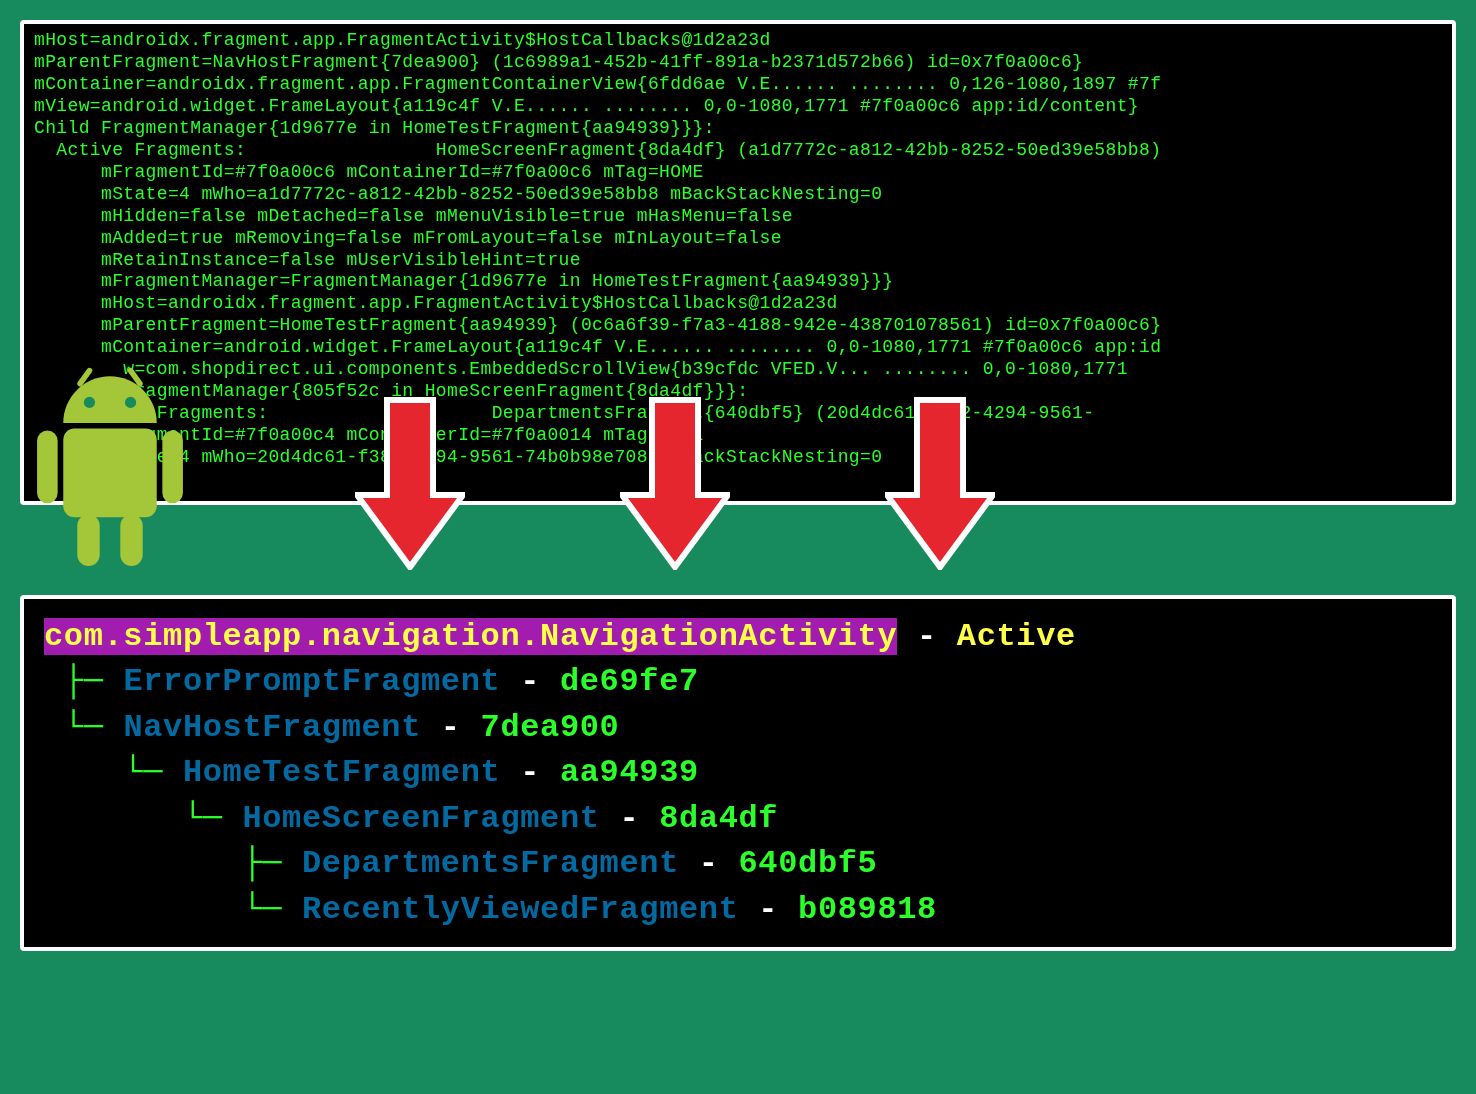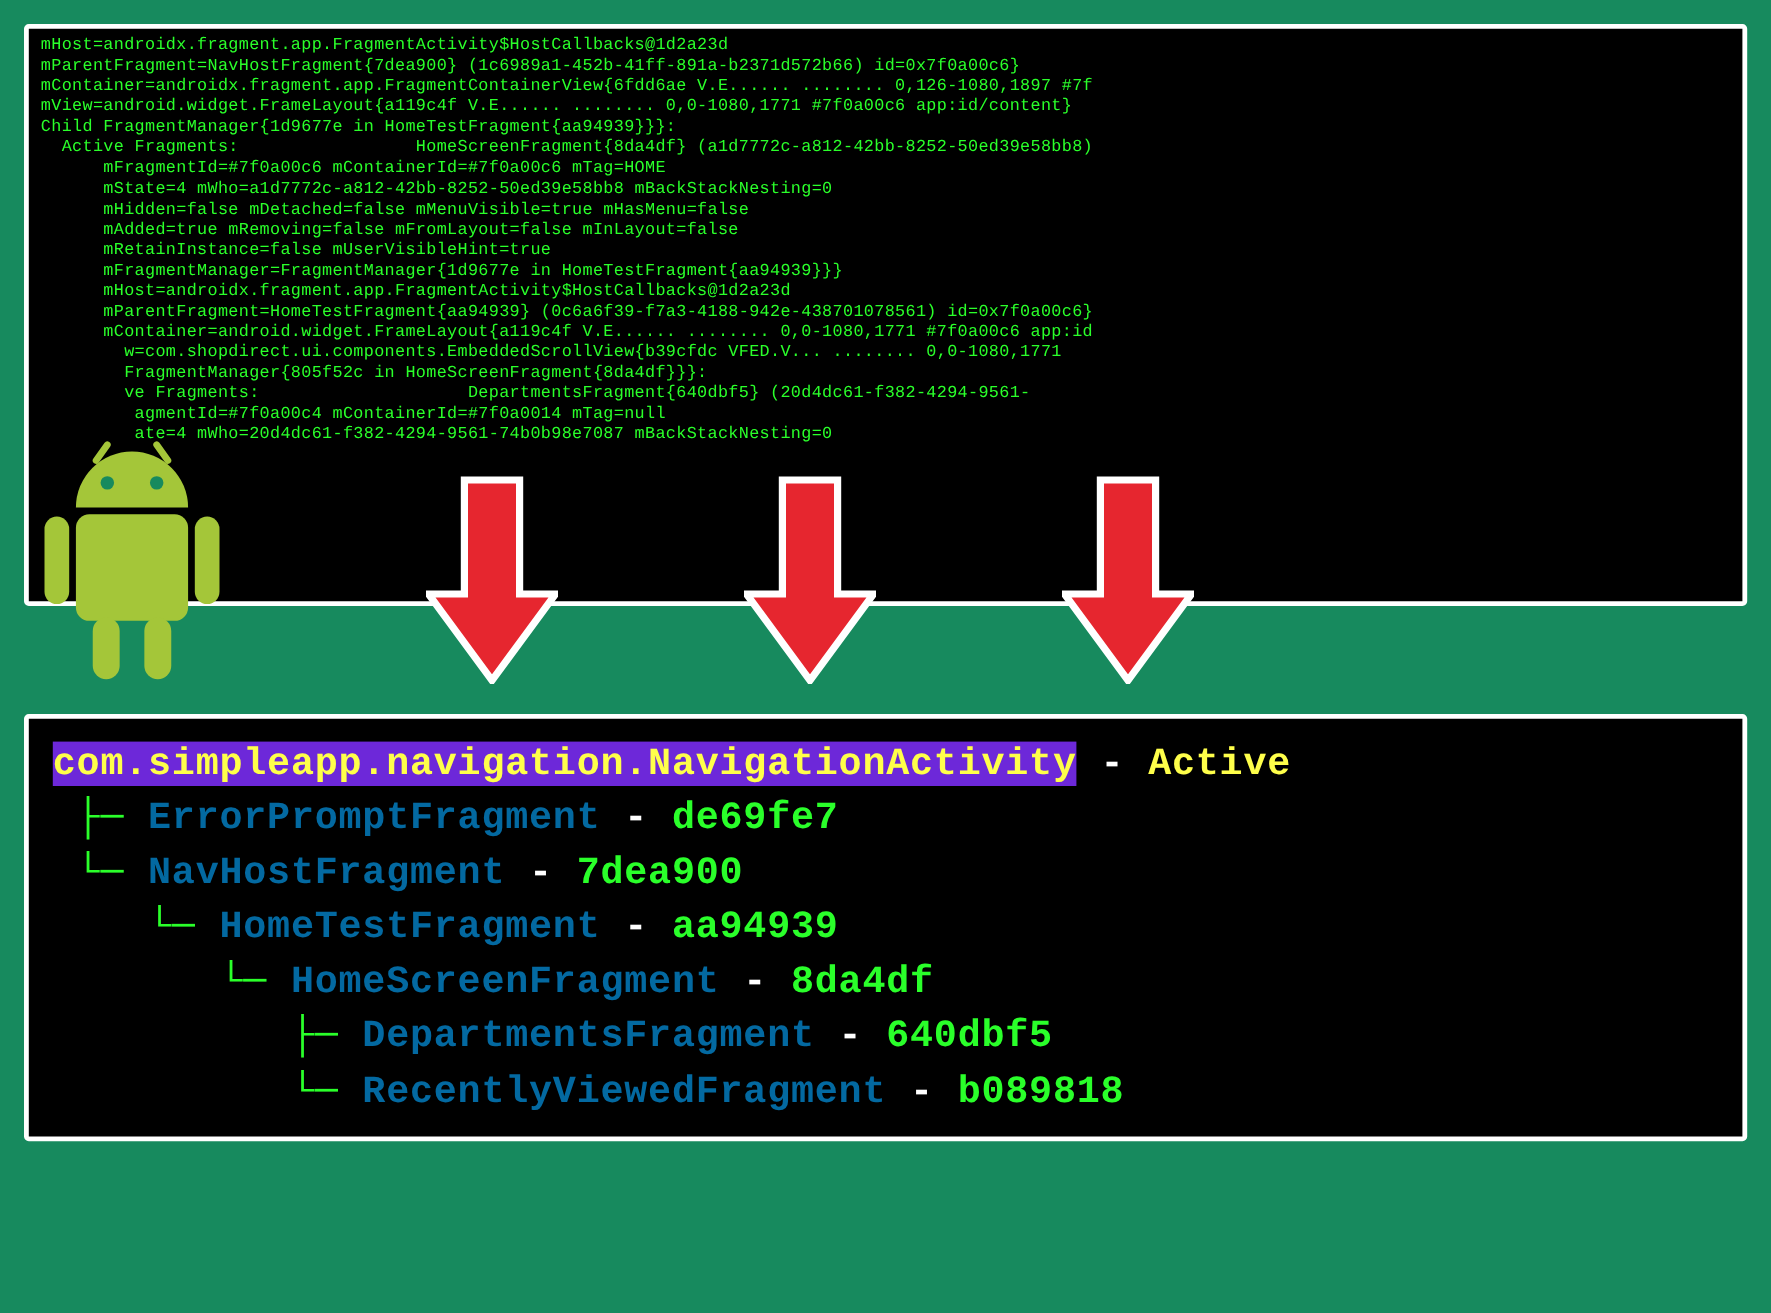--- a/index.html
+++ b/index.html
@@ -21,21 +21,21 @@
       height: 485px;
       overflow: hidden;
     }
     .bottom-box {
       margin: 90px 10px 10px 10px;
       padding: 15px 20px;
       position: relative;
     }
     .dump-line {
       color: #2aff2a;
-      font-size: 14px;
+      font-size: 18px;
       line-height: 1.22;
       white-space: pre;
       letter-spacing: 0.02em;
     }
     .arrows-container {
       position: absolute;
       top: 395px;
       left: 0;
       width: 100%;
       height: 200px;
@@ -55,21 +55,21 @@
     }
     .tree-line {
       font-size: 32px;
       line-height: 1.42;
       white-space: pre;
       font-weight: bold;
       letter-spacing: 0.02em;
     }
     .activity-name {
       color: #ffff4a;
-      background: #6d28d9;
+      background: #a21caf;
     }
     .status { color: #ffff4a; text-align: right; }
     .sep { color: #fff; }
     .tree-branch { color: #2aff2a; }
     .frag-name { color: #0369a1; }
     .frag-hash { color: #2aff2a; }
   </style>
 </head>
 <body>
 

